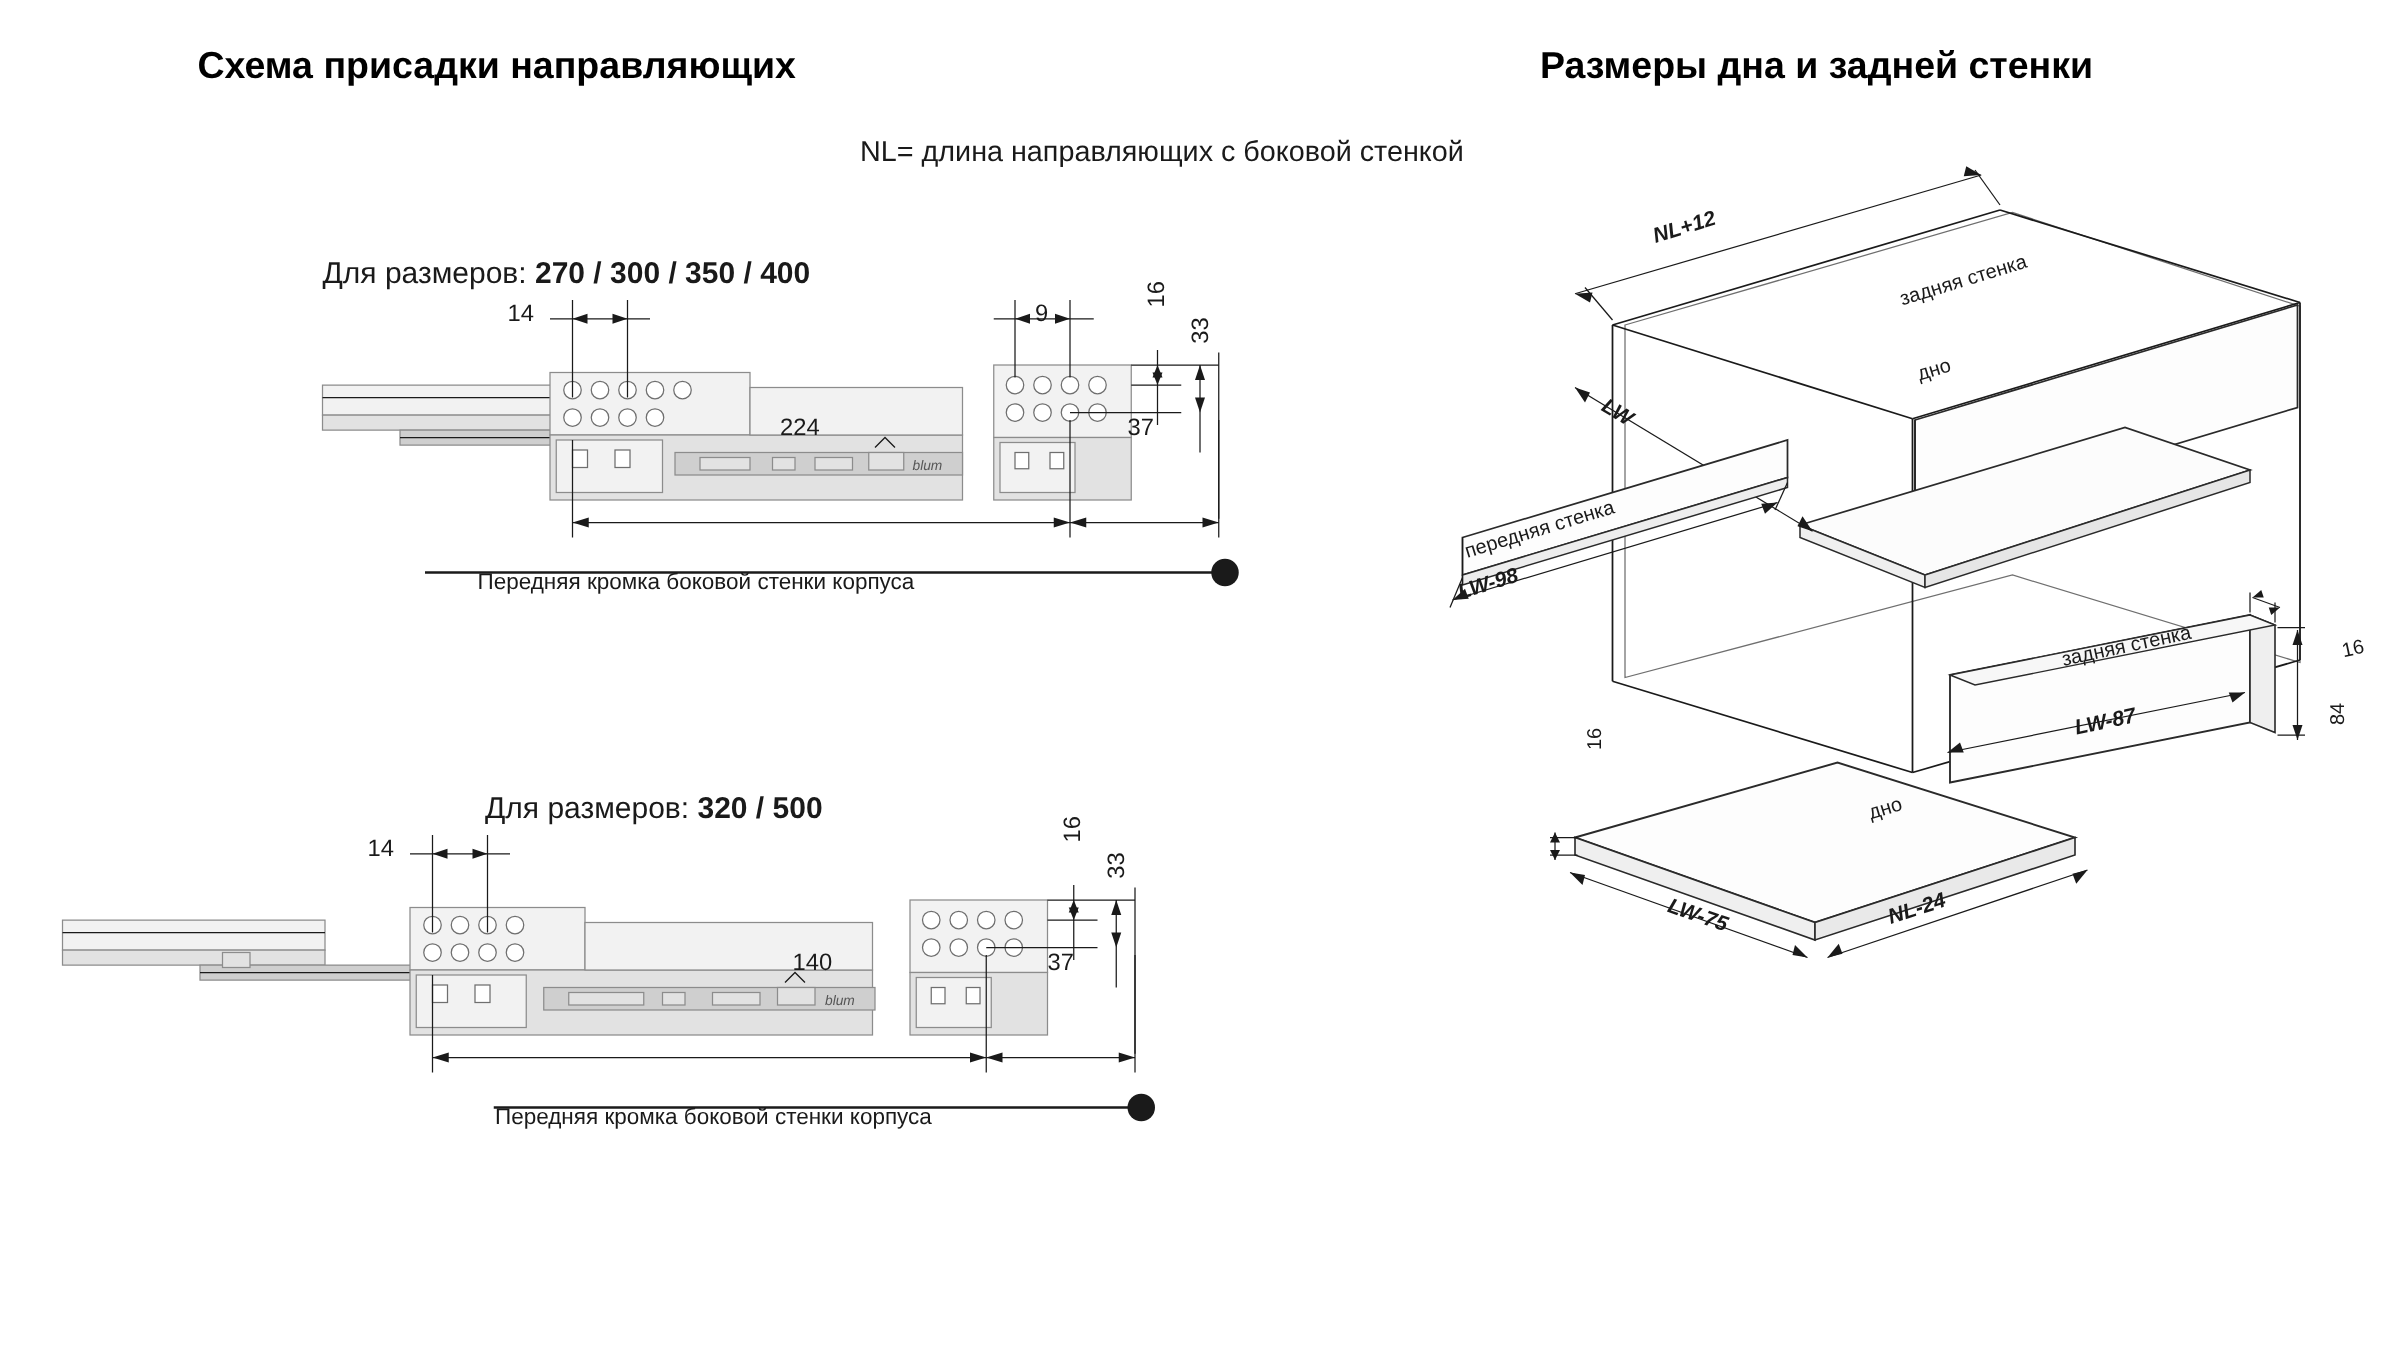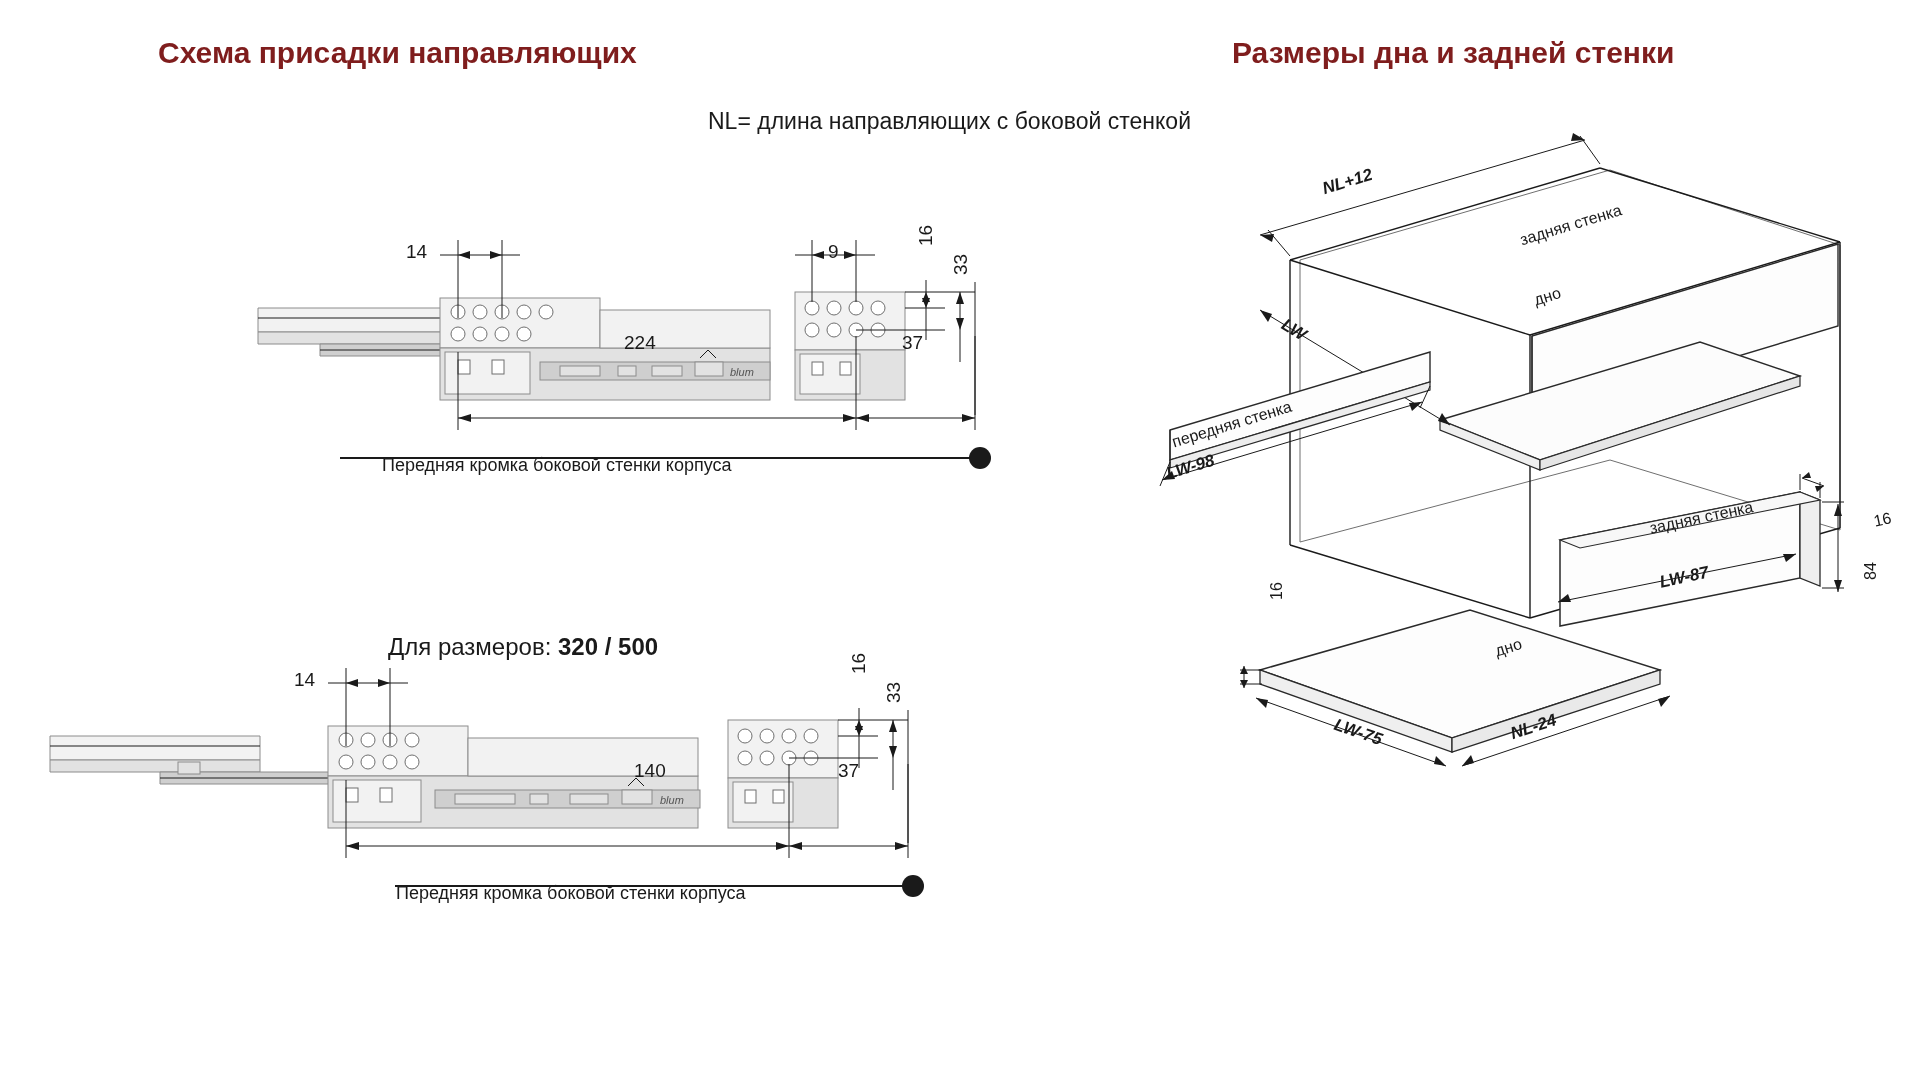--- a/index.html
+++ b/index.html
@@ -16,21 +16,21 @@
     overflow: hidden;
   }
   .root {
     position: relative;
     width: 1920px;
     height: 1080px;
   }
   .abs { position: absolute; }
 
   .title-red {
-    color: #7f1d1d;
+    color: #000000;
     font-weight: bold;
     font-size: 30px;
     white-space: nowrap;
   }
   .subtitle {
     font-size: 23px;
     color: #1a1a1a;
     white-space: nowrap;
   }
   .section-head {
@@ -81,22 +81,25 @@
 </style>
 </head>
 <body>
 
 <div class="root">
 
   <div class="abs title-red" style="left:158px; top:36px;">Схема присадки направляющих</div>
 
   <div class="abs title-red" style="left:1232px; top:36px;text-align:right;">Размеры дна и задней стенки</div>
 
-  <div class="abs subtitle" style="left:708px; top:108px;">NL= длина направляющих с боковой стенкой</div>
-
+  <div class="abs subtitle" style="left:688px; top:108px;">NL= длина направляющих с боковой стенкой</div>
+
+  <div class="abs section-head" style="left:258px; top:205px;">
+    <span>Для размеров: </span><b>270 / 300 / 350 / 400</b>
+  </div>
 
   <div class="abs" style="left:40px; top:240px;">
     <svg width="1010" height="270" viewBox="0 0 1010 270">
 
       <g>
         <polygon class="fill-lt" points="218,68 410,68 410,92 218,92"></polygon>
         <polygon class="fill-md" points="218,92 410,92 410,104 218,104"></polygon>
         <line class="ln-thin" x1="218" y1="78" x2="410" y2="78"></line>
         <polygon class="fill-dk" points="280,104 470,104 470,116 280,116"></polygon>
         <line class="ln-thin" x1="280" y1="110" x2="470" y2="110"></line>

